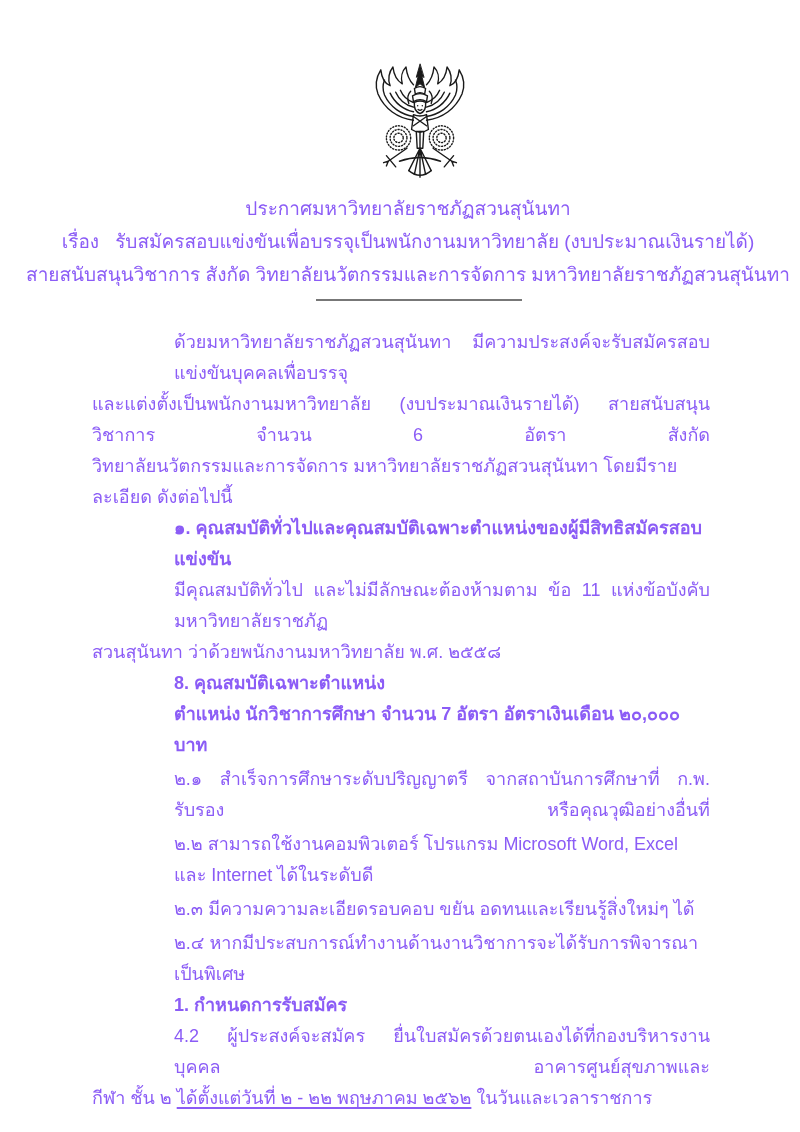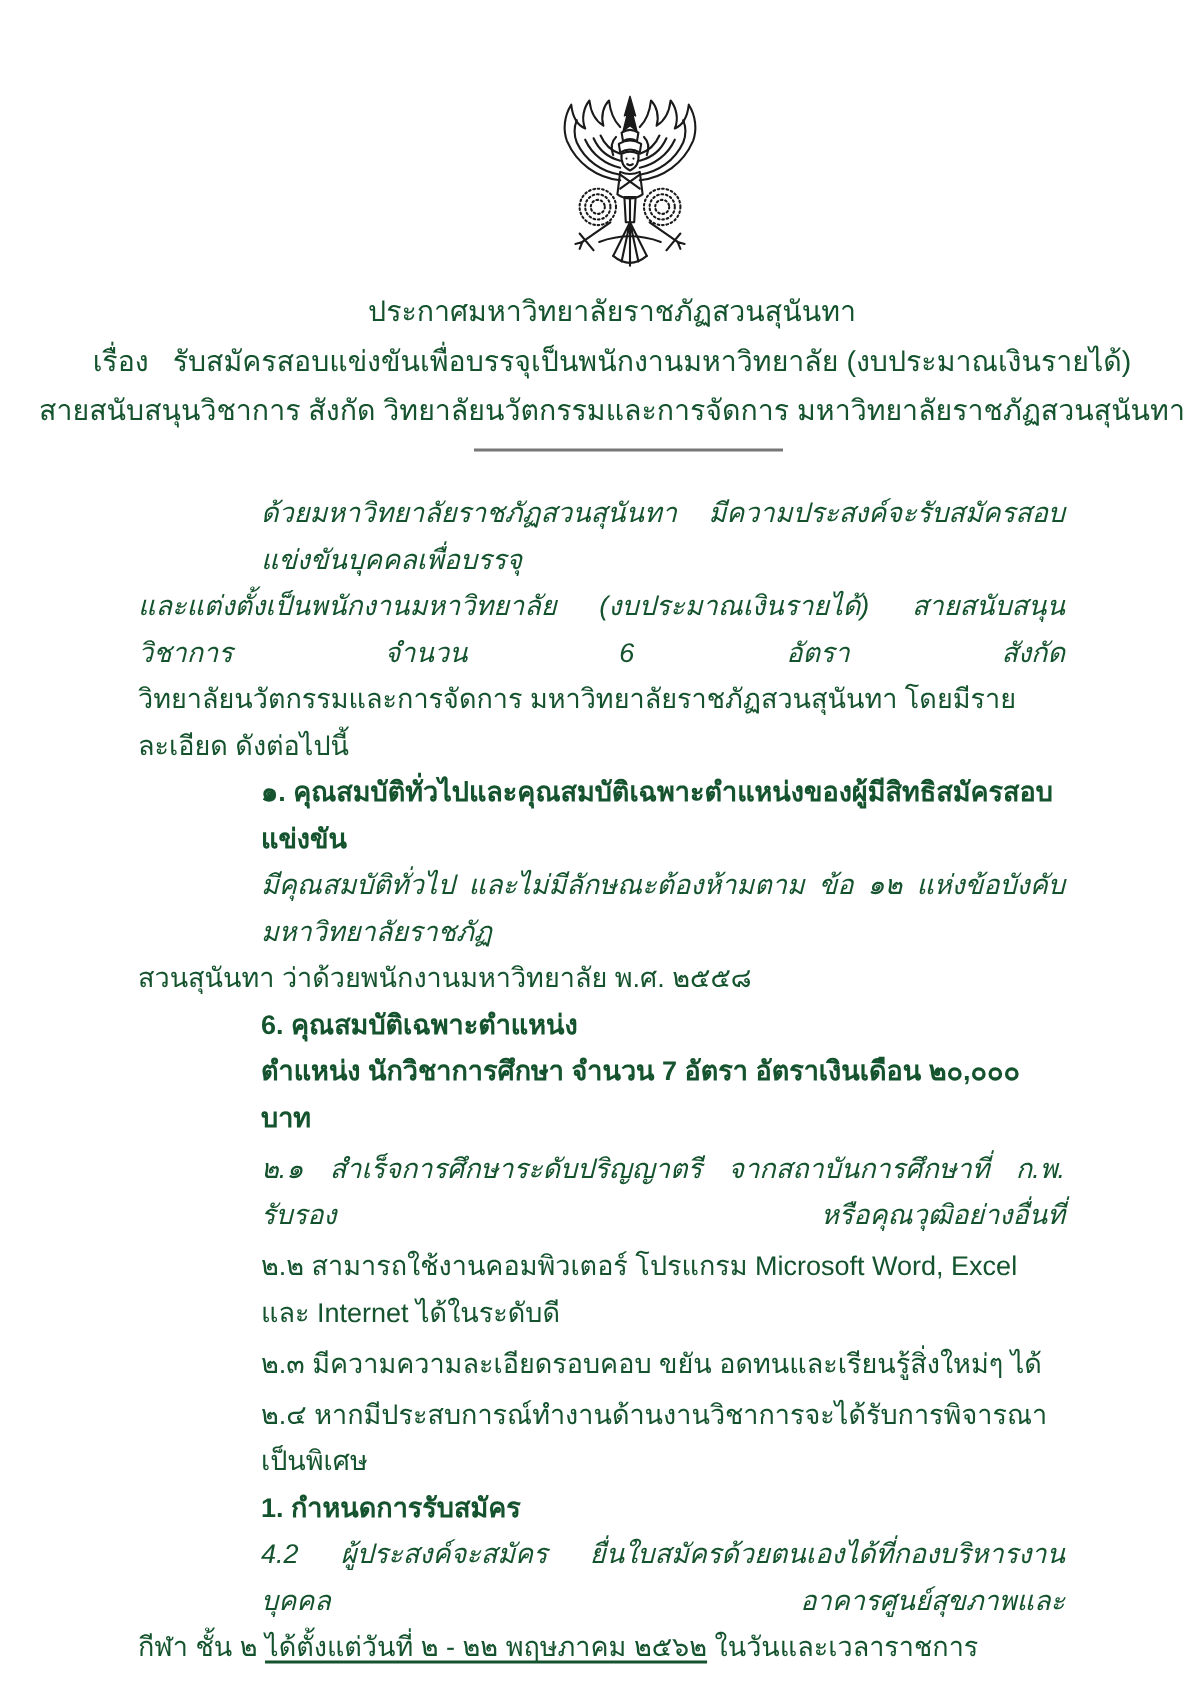--- a/index.html
+++ b/index.html
@@ -1,21 +1,21 @@
 <!DOCTYPE html>
 <html lang="th"><head>
 <meta charset="utf-8">
 <style>
   html, body { margin: 0; padding: 0; background: #ffffff; }
   .page {
     position: relative;
     width: 800px;
     height: 1132px;
     background: #ffffff;
-    color: #14532d;
+    color: #8b5cf6;
     font-family: "Liberation Sans", sans-serif;
     overflow: hidden;
   }
   .emblem {
     display: block;
     margin: 62px auto 0;
     position: relative;
     left: 20px;
   }
   .title-block {
@@ -36,21 +36,21 @@
     height: 0;
   }
   .doc-body {
     margin: 26px 90px 0 92px;
     font-size: 18px;
     line-height: 31px;
   }
   .line { min-height: 27px; }
   .ind  { padding-left: 82px; }
   .b    { font-weight: 700; }
-  .just { text-align: justify; text-align-last: justify; font-style: italic; }
+  .just { text-align: justify; text-align-last: justify; }
   .sp   { margin-top: 3px; }
   .ul   { text-decoration: underline; text-underline-offset: 3px; text-decoration-thickness: 1.5px; }
 </style>
 </head>
 <body>
 
 <div class="page">
 
   <svg class="emblem" width="112" height="122" viewBox="0 0 120 130" aria-hidden="true">
     <g stroke="#1a1a1a" fill="none" stroke-width="1.5" stroke-linecap="round" stroke-linejoin="round">
@@ -107,24 +107,24 @@
 
   <div class="divider"></div>
 
   <div class="doc-body">
 
     <div class="line ind just">ด้วยมหาวิทยาลัยราชภัฏสวนสุนันทา มีความประสงค์จะรับสมัครสอบแข่งขันบุคคลเพื่อบรรจุ</div>
     <div class="line just">และแต่งตั้งเป็นพนักงานมหาวิทยาลัย (งบประมาณเงินรายได้) สายสนับสนุนวิชาการ จำนวน 6 อัตรา สังกัด</div>
     <div class="line">วิทยาลัยนวัตกรรมและการจัดการ มหาวิทยาลัยราชภัฏสวนสุนันทา โดยมีรายละเอียด ดังต่อไปนี้</div>
 
     <div class="line ind b">๑. คุณสมบัติทั่วไปและคุณสมบัติเฉพาะตำแหน่งของผู้มีสิทธิสมัครสอบแข่งขัน</div>
-    <div class="line ind just">มีคุณสมบัติทั่วไป และไม่มีลักษณะต้องห้ามตาม ข้อ ๑๒ แห่งข้อบังคับมหาวิทยาลัยราชภัฏ</div>
+    <div class="line ind just">มีคุณสมบัติทั่วไป และไม่มีลักษณะต้องห้ามตาม ข้อ 11 แห่งข้อบังคับมหาวิทยาลัยราชภัฏ</div>
     <div class="line">สวนสุนันทา ว่าด้วยพนักงานมหาวิทยาลัย พ.ศ. ๒๕๕๘</div>
 
-    <div class="line ind b">6. คุณสมบัติเฉพาะตำแหน่ง</div>
+    <div class="line ind b">8. คุณสมบัติเฉพาะตำแหน่ง</div>
     <div class="line ind b">ตำแหน่ง นักวิชาการศึกษา จำนวน 7 อัตรา อัตราเงินเดือน ๒๐,๐๐๐ บาท</div>
     <div class="line ind just sp">๒.๑ สำเร็จการศึกษาระดับปริญญาตรี จากสถาบันการศึกษาที่ ก.พ. รับรอง หรือคุณวุฒิอย่างอื่นที่</div>
     <div class="line ind sp">๒.๒ สามารถใช้งานคอมพิวเตอร์ โปรแกรม Microsoft Word, Excel และ Internet ได้ในระดับดี</div>
     <div class="line ind sp">๒.๓ มีความความละเอียดรอบคอบ ขยัน อดทนและเรียนรู้สิ่งใหม่ๆ ได้</div>
     <div class="line ind sp">๒.๔ หากมีประสบการณ์ทำงานด้านงานวิชาการจะได้รับการพิจารณาเป็นพิเศษ</div>
 
     <div class="line ind b">1. กำหนดการรับสมัคร</div>
     <div class="line ind just">4.2 ผู้ประสงค์จะสมัคร ยื่นใบสมัครด้วยตนเองได้ที่กองบริหารงานบุคคล อาคารศูนย์สุขภาพและ</div>
     <div class="line"><span>กีฬา ชั้น ๒ </span><span class="ul">ได้ตั้งแต่วันที่ ๒ - ๒๒ พฤษภาคม ๒๕๖๒</span><span> ในวันและเวลาราชการ</span></div>
 

